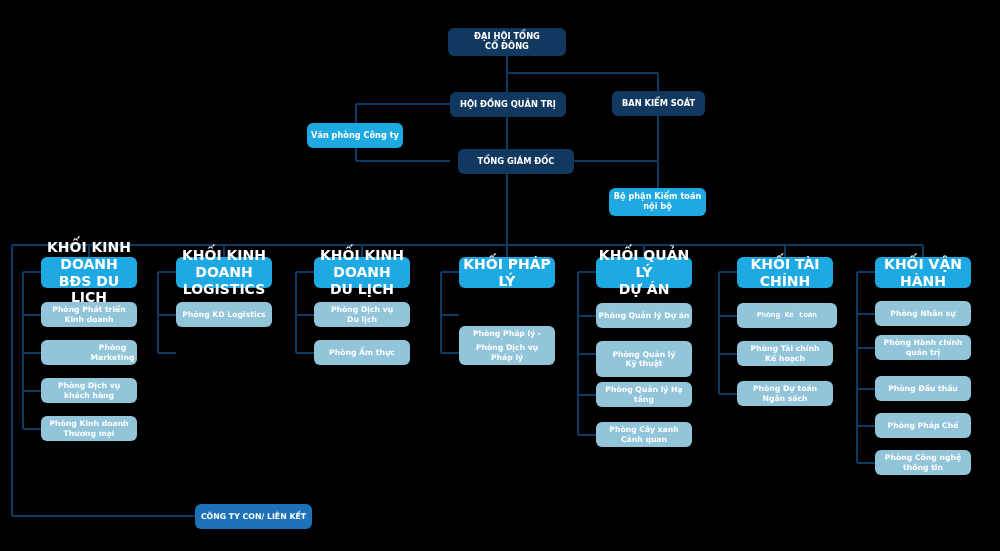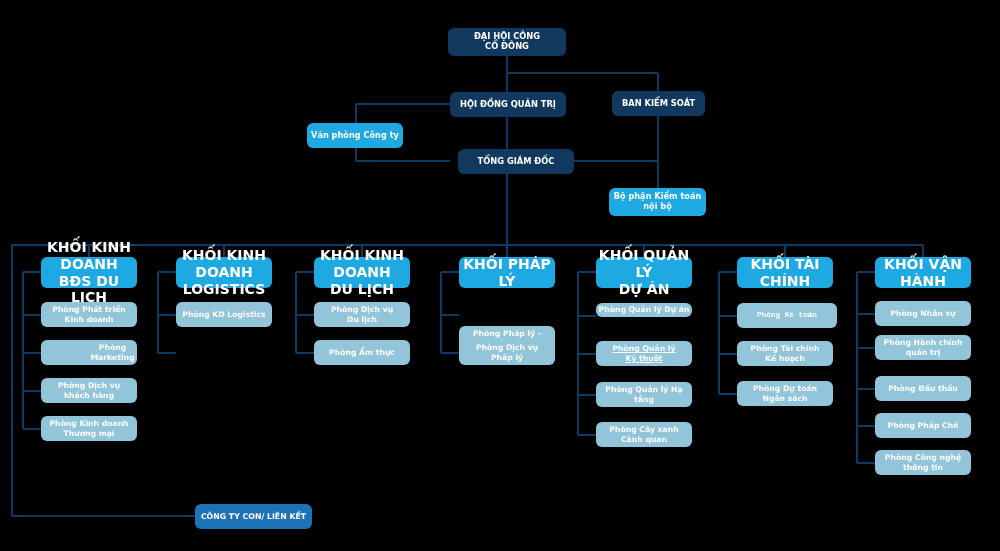--- a/index.html
+++ b/index.html
@@ -79,21 +79,21 @@
       <div class="line" style="left: 718px; top: 272px; width: 2px; height: 122px;"></div>
       <div class="line" style="left: 857px; top: 271px; width: 18px; height: 2px;"></div>
       <div class="line" style="left: 857px; top: 313px; width: 18px; height: 2px;"></div>
       <div class="line" style="left: 857px; top: 347px; width: 18px; height: 2px;"></div>
       <div class="line" style="left: 857px; top: 388px; width: 18px; height: 2px;"></div>
       <div class="line" style="left: 857px; top: 425px; width: 18px; height: 2px;"></div>
       <div class="line" style="left: 857px; top: 462px; width: 18px; height: 2px;"></div>
       <div class="line" style="left: 856px; top: 272px; width: 2px; height: 191px;"></div>
     </div>
   <div class="layer" id="nodes">
-    <div class="box exec" style="left:448px;top:28px;width:118px;height:28px;">ĐẠI HỘI CÔNG
+    <div class="box exec" style="left:448px;top:28px;width:118px;height:28px;">ĐẠI HỘI TỔNG
 CỔ ĐÔNG</div>
     <div class="box exec" style="left:450px;top:92px;width:116px;height:25px;">HỘI ĐỒNG QUẢN TRỊ</div>
     <div class="box exec" style="left:612px;top:91px;width:93px;height:25px;">BAN KIỂM SOÁT</div>
     <div class="box cyan" style="left:307px;top:123px;width:96px;height:25px;">Văn phòng Công ty</div>
     <div class="box exec" style="left:450px;top:149px;width:116px;height:25px;margin-left:8px;">TỔNG GIÁM ĐỐC</div>
     <div class="box cyan" style="left:609px;top:188px;width:97px;height:28px;">Bộ phận Kiểm toán
 nội bộ</div>
     <div class="box subsidiary" style="left:195px;top:504px;width:117px;height:25px;">CÔNG TY CON/ LIÊN KẾT</div>
   <div class="box division" style="left: 41px; top: 257px; width: 96px; height: 31px;">KHỐI KINH DOANH
 BĐS DU LỊCH</div>
@@ -112,22 +112,22 @@
       <div class="box dept" style="left: 314px; top: 302px; width: 96px; height: 25px;">Phòng Dịch vụ
 Du lịch</div>
       <div class="box dept" style="left: 314px; top: 340px; width: 96px; height: 25px;">Phòng Ẩm thực</div>
       <div class="box division" style="left: 459px; top: 257px; width: 96px; height: 31px;">KHỐI PHÁP LÝ</div>
       <div class="box dept" style="left: 459px; top: 302px; width: 96px; height: 25px; margin-top: 24px;">Phòng Pháp lý -
 Đền bù</div>
       <div class="box dept" style="left: 459px; top: 340px; width: 96px; height: 25px;">Phòng Dịch vụ
 Pháp lý</div>
       <div class="box division" style="left: 596px; top: 257px; width: 96px; height: 31px;">KHỐI QUẢN LÝ
 DỰ ÁN</div>
-      <div class="box dept" style="left: 596px; top: 303px; width: 96px; height: 14px;">Phòng Quản lý Dự án</div>
-      <div class="box dept" style="left: 596px; top: 341px; width: 96px; height: 25px; text-decoration: underline;">Phòng Quản lý
+      <div class="box dept" style="left: 596px; top: 303px; width: 96px; height: 25px;">Phòng Quản lý Dự án</div>
+      <div class="box dept" style="left: 596px; top: 341px; width: 96px; height: 36px;">Phòng Quản lý
 Kỹ thuật</div>
       <div class="box dept" style="left: 596px; top: 382px; width: 96px; height: 25px;">Phòng Quản lý Hạ tầng</div>
       <div class="box dept" style="left: 596px; top: 422px; width: 96px; height: 25px;">Phòng Cây xanh
 Cảnh quan</div>
       <div class="box division" style="left: 737px; top: 257px; width: 96px; height: 31px;">KHỐI TÀI CHÍNH</div>
       <div class="box dept" style="left: 737px; top: 303px; width: 100px; height: 25px; font-family: Liberation Mono, monospace;">Phòng Kế toán</div>
       <div class="box dept" style="left: 737px; top: 341px; width: 96px; height: 25px;">Phòng Tài chính
 Kế hoạch</div>
       <div class="box dept" style="left: 737px; top: 381px; width: 96px; height: 25px;">Phòng Dự toán
 Ngân sách</div>

